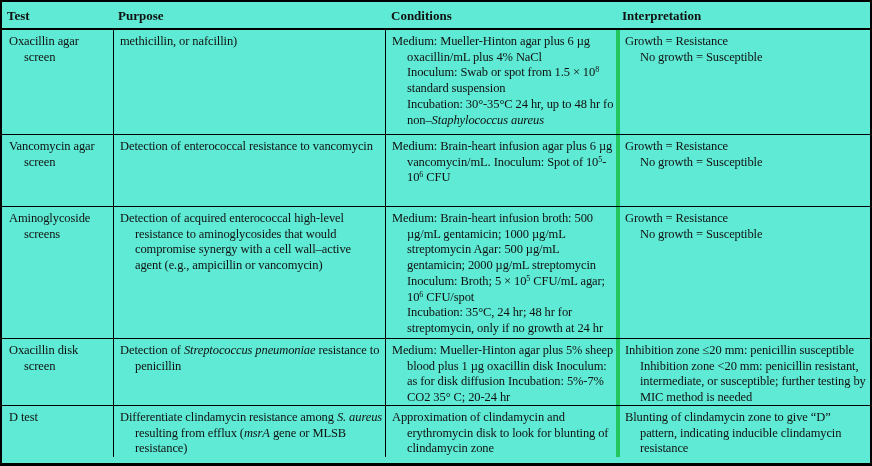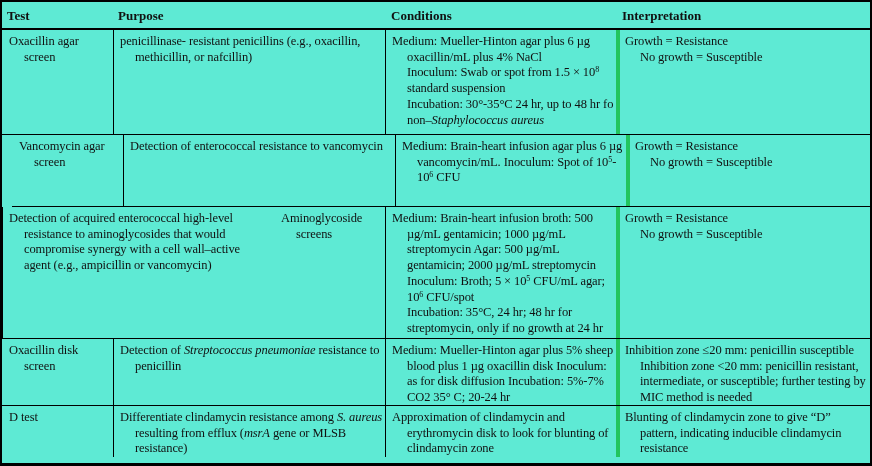--- a/index.html
+++ b/index.html
@@ -45,21 +45,21 @@
     overflow: hidden;
   }
   .body-row {
     display: flex;
     box-sizing: border-box;
     border-bottom: 1px solid #000;
     overflow: hidden;
   }
   .body-row:last-child { border-bottom: none; flex: 1 1 auto; }
   .row-1 { height: 105px; }
-  .row-2 { height: 72px; margin-left: 10px; }
+  .row-2 { height: 72px; }
   .row-3 { height: 132px; }
   .row-4 { height: 67px; }
   .cell {
     box-sizing: border-box;
     padding: 4px 3px 0 7px;
     overflow: hidden;
     font-size: 12.5px;
     line-height: 15.7px;
     letter-spacing: -0.1px;
   }
@@ -96,21 +96,20 @@
       <div class="header-cell hc-conditions">Conditions</div>
       <div class="header-cell hc-interpretation">Interpretation</div>
     </div>
     <div id="table-body">
         <div class="body-row row-1">
           <div class="cell col-test">
             <div class="cell-line"><span class="fit">Oxacillin agar</span></div>
             <div class="cell-line"><span class="fit">screen</span></div>
           </div>
           <div class="cell col-purpose">
-            <div class="cell-line"><span class="fit">penicillinase- resistant penicillins (e.g., oxacillin,</span></div>
             <div class="cell-line"><span class="fit">methicillin, or nafcillin)</span></div>
           </div>
           <div class="cell col-conditions">
             <div class="cell-line"><span class="fit">Medium: Mueller-Hinton agar plus 6 µg</span></div>
             <div class="cell-line"><span class="fit">oxacillin/mL plus 4% NaCl</span></div>
             <div class="cell-line"><span class="fit">Inoculum: Swab or spot from 1.5 × 10<sup>8</sup></span></div>
             <div class="cell-line"><span class="fit">standard suspension</span></div>
             <div class="cell-line"><span class="fit">Incubation: 30°-35°C 24 hr, up to 48 hr for</span></div>
             <div class="cell-line"><span class="fit">non–<i>Staphylococcus aureus</i></span></div>
           </div>
@@ -131,29 +130,29 @@
             <div class="cell-line"><span class="fit">Medium: Brain-heart infusion agar plus 6 µg</span></div>
             <div class="cell-line"><span class="fit">vancomycin/mL. Inoculum: Spot of 10<sup>5</sup>-</span></div>
             <div class="cell-line"><span class="fit">10<sup>6</sup> CFU</span></div>
           </div>
           <div class="cell col-interpretation">
             <div class="cell-line"><span class="fit">Growth = Resistance</span></div>
             <div class="cell-line"><span class="fit">No growth = Susceptible</span></div>
           </div>
         </div>
         <div class="body-row row-3">
+          <div class="cell col-test">
+            <div class="cell-line"><span class="fit">Aminoglycoside</span></div>
+            <div class="cell-line"><span class="fit">screens</span></div>
+          </div>
           <div class="cell col-purpose">
             <div class="cell-line"><span class="fit">Detection of acquired enterococcal high-level</span></div>
             <div class="cell-line"><span class="fit">resistance to aminoglycosides that would</span></div>
             <div class="cell-line"><span class="fit">compromise synergy with a cell wall–active</span></div>
             <div class="cell-line"><span class="fit">agent (e.g., ampicillin or vancomycin)</span></div>
-          </div>
-          <div class="cell col-test">
-            <div class="cell-line"><span class="fit">Aminoglycoside</span></div>
-            <div class="cell-line"><span class="fit">screens</span></div>
           </div>
           <div class="cell col-conditions">
             <div class="cell-line"><span class="fit">Medium: Brain-heart infusion broth: 500</span></div>
             <div class="cell-line"><span class="fit">µg/mL gentamicin; 1000 µg/mL</span></div>
             <div class="cell-line"><span class="fit">streptomycin Agar: 500 µg/mL</span></div>
             <div class="cell-line"><span class="fit">gentamicin; 2000 µg/mL streptomycin</span></div>
             <div class="cell-line"><span class="fit">Inoculum: Broth; 5 × 10<sup>5</sup> CFU/mL agar;</span></div>
             <div class="cell-line"><span class="fit">10<sup>6</sup> CFU/spot</span></div>
             <div class="cell-line"><span class="fit">Incubation: 35°C, 24 hr; 48 hr for</span></div>
             <div class="cell-line"><span class="fit">streptomycin, only if no growth at 24 hr</span></div>

